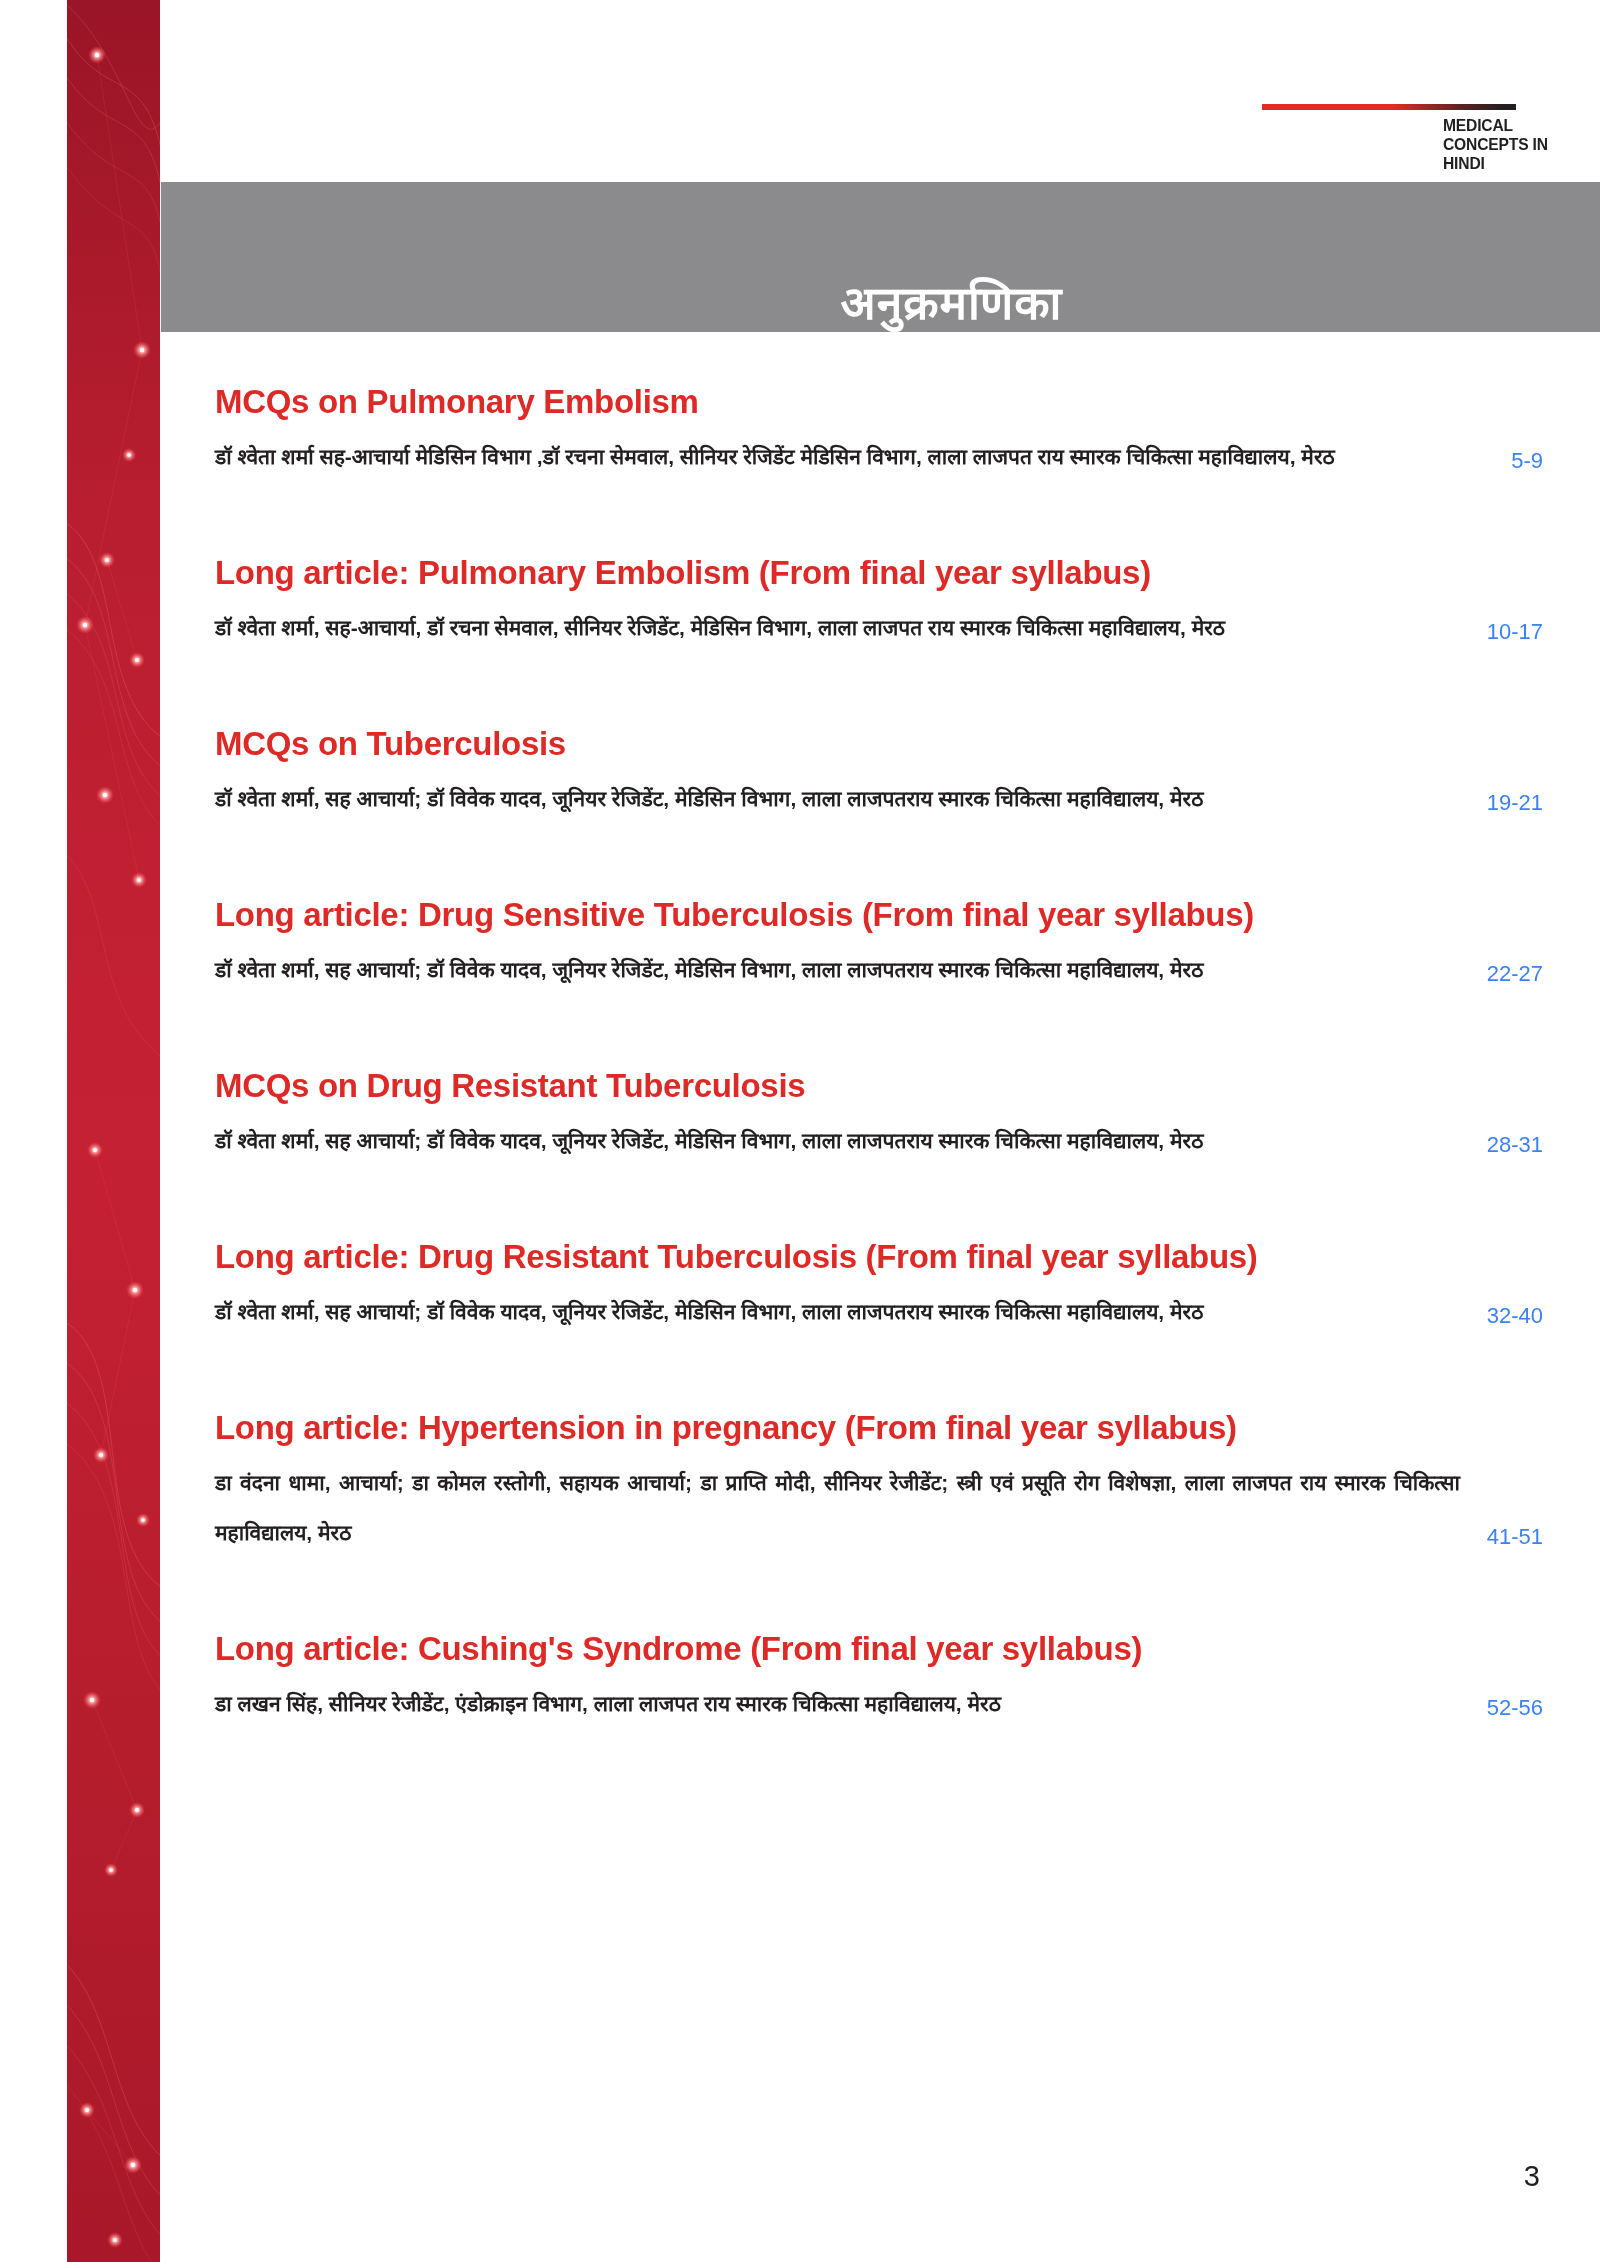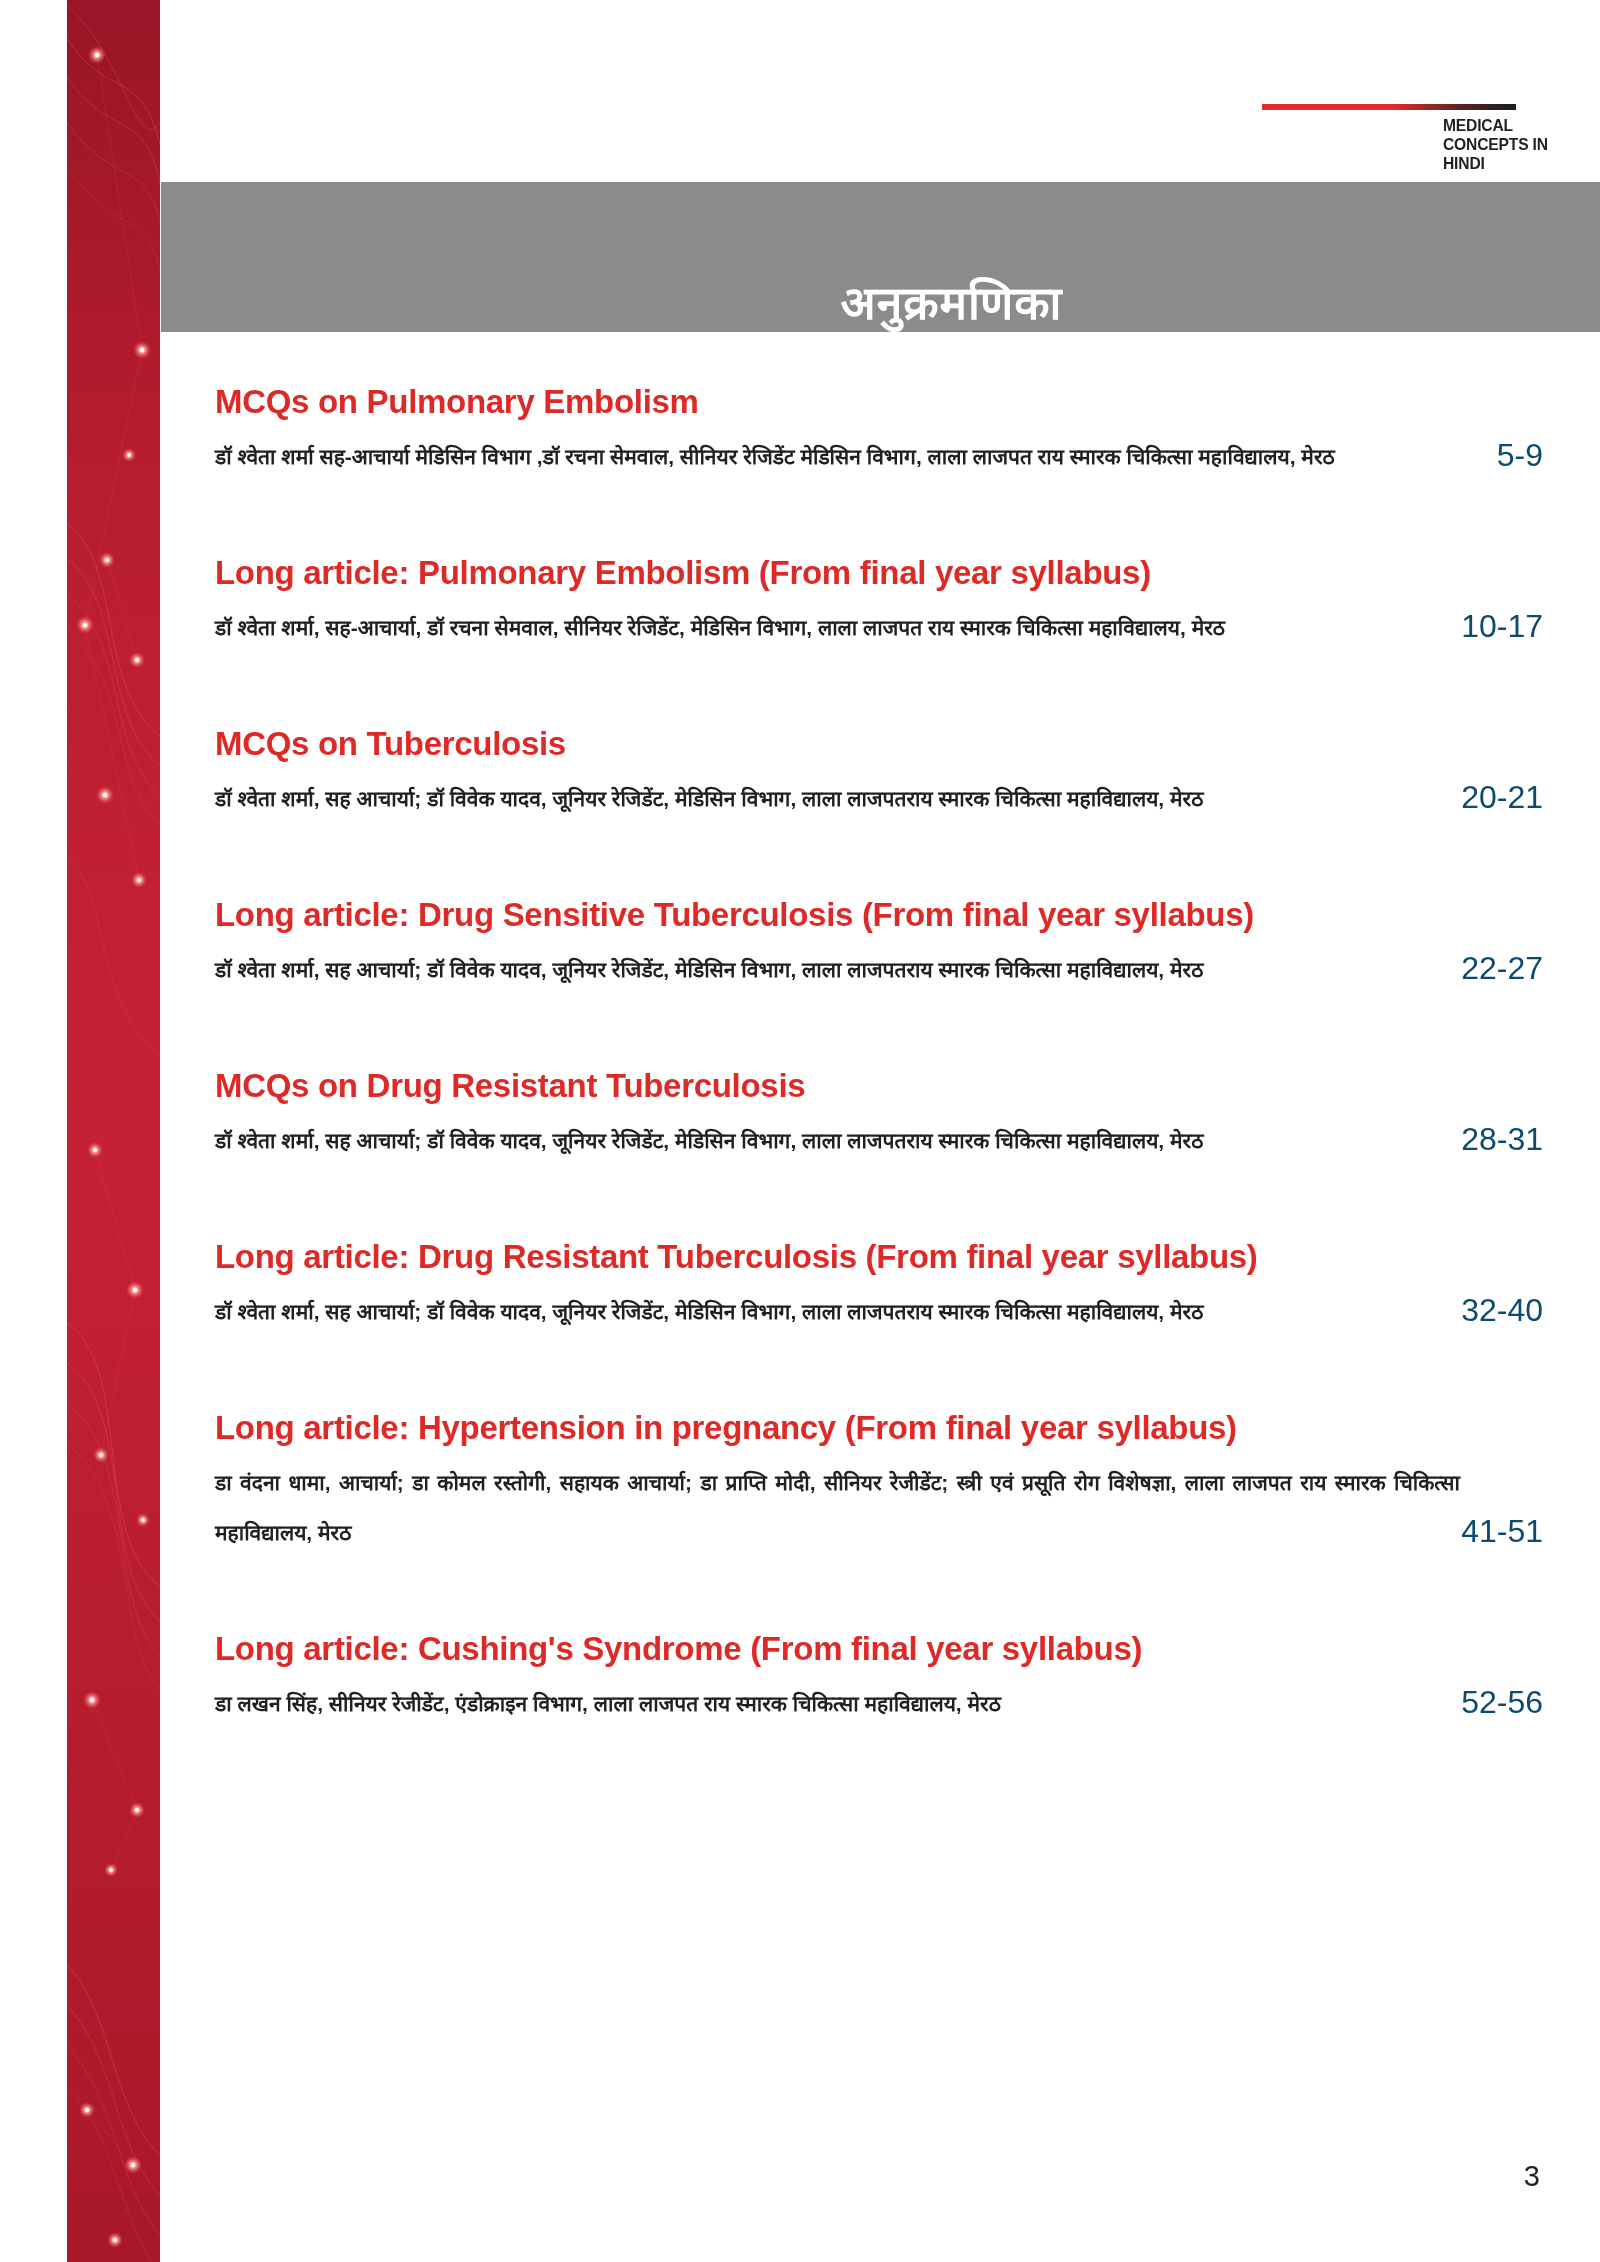--- a/index.html
+++ b/index.html
@@ -81,21 +81,21 @@
   .entry-authors {
     margin: 0;
     width: 1245px;
     font-size: 21px; line-height: 50px;
     font-weight: 600;
     color: #231f20;
     text-align: justify;
   }
   .entry-pages {
     position: absolute; right: 0; bottom: 8px;
-    font-size: 32px; color: #0c4a6e;
+    font-size: 22px; color: #3b82f6;
   }
 
   
   .page-number {
     position: absolute; right: 60px; top: 2160px;
     font-size: 29px; color: #231f20;
   }
 </style>
 </head>
 <body>
@@ -250,21 +250,21 @@
 
     <section class="entry">
       <h2 class="entry-title">Long article: Pulmonary Embolism (From final year syllabus)</h2>
       <p class="entry-authors">डॉ श्वेता शर्मा, सह-आचार्या, डॉ रचना सेमवाल, सीनियर रेजिडेंट, मेडिसिन विभाग, लाला लाजपत राय स्मारक चिकित्सा महाविद्यालय, मेरठ</p>
       <span class="entry-pages">10-17</span>
     </section>
 
     <section class="entry">
       <h2 class="entry-title">MCQs on Tuberculosis</h2>
       <p class="entry-authors">डॉ श्वेता शर्मा, सह आचार्या; डॉ विवेक यादव, जूनियर रेजिडेंट, मेडिसिन विभाग, लाला लाजपतराय स्मारक चिकित्सा महाविद्यालय, मेरठ</p>
-      <span class="entry-pages">20-21</span>
+      <span class="entry-pages">19-21</span>
     </section>
 
     <section class="entry">
       <h2 class="entry-title">Long article: Drug Sensitive Tuberculosis (From final year syllabus)</h2>
       <p class="entry-authors">डॉ श्वेता शर्मा, सह आचार्या; डॉ विवेक यादव, जूनियर रेजिडेंट, मेडिसिन विभाग, लाला लाजपतराय स्मारक चिकित्सा महाविद्यालय, मेरठ</p>
       <span class="entry-pages">22-27</span>
     </section>
 
     <section class="entry">
       <h2 class="entry-title">MCQs on Drug Resistant Tuberculosis</h2>

